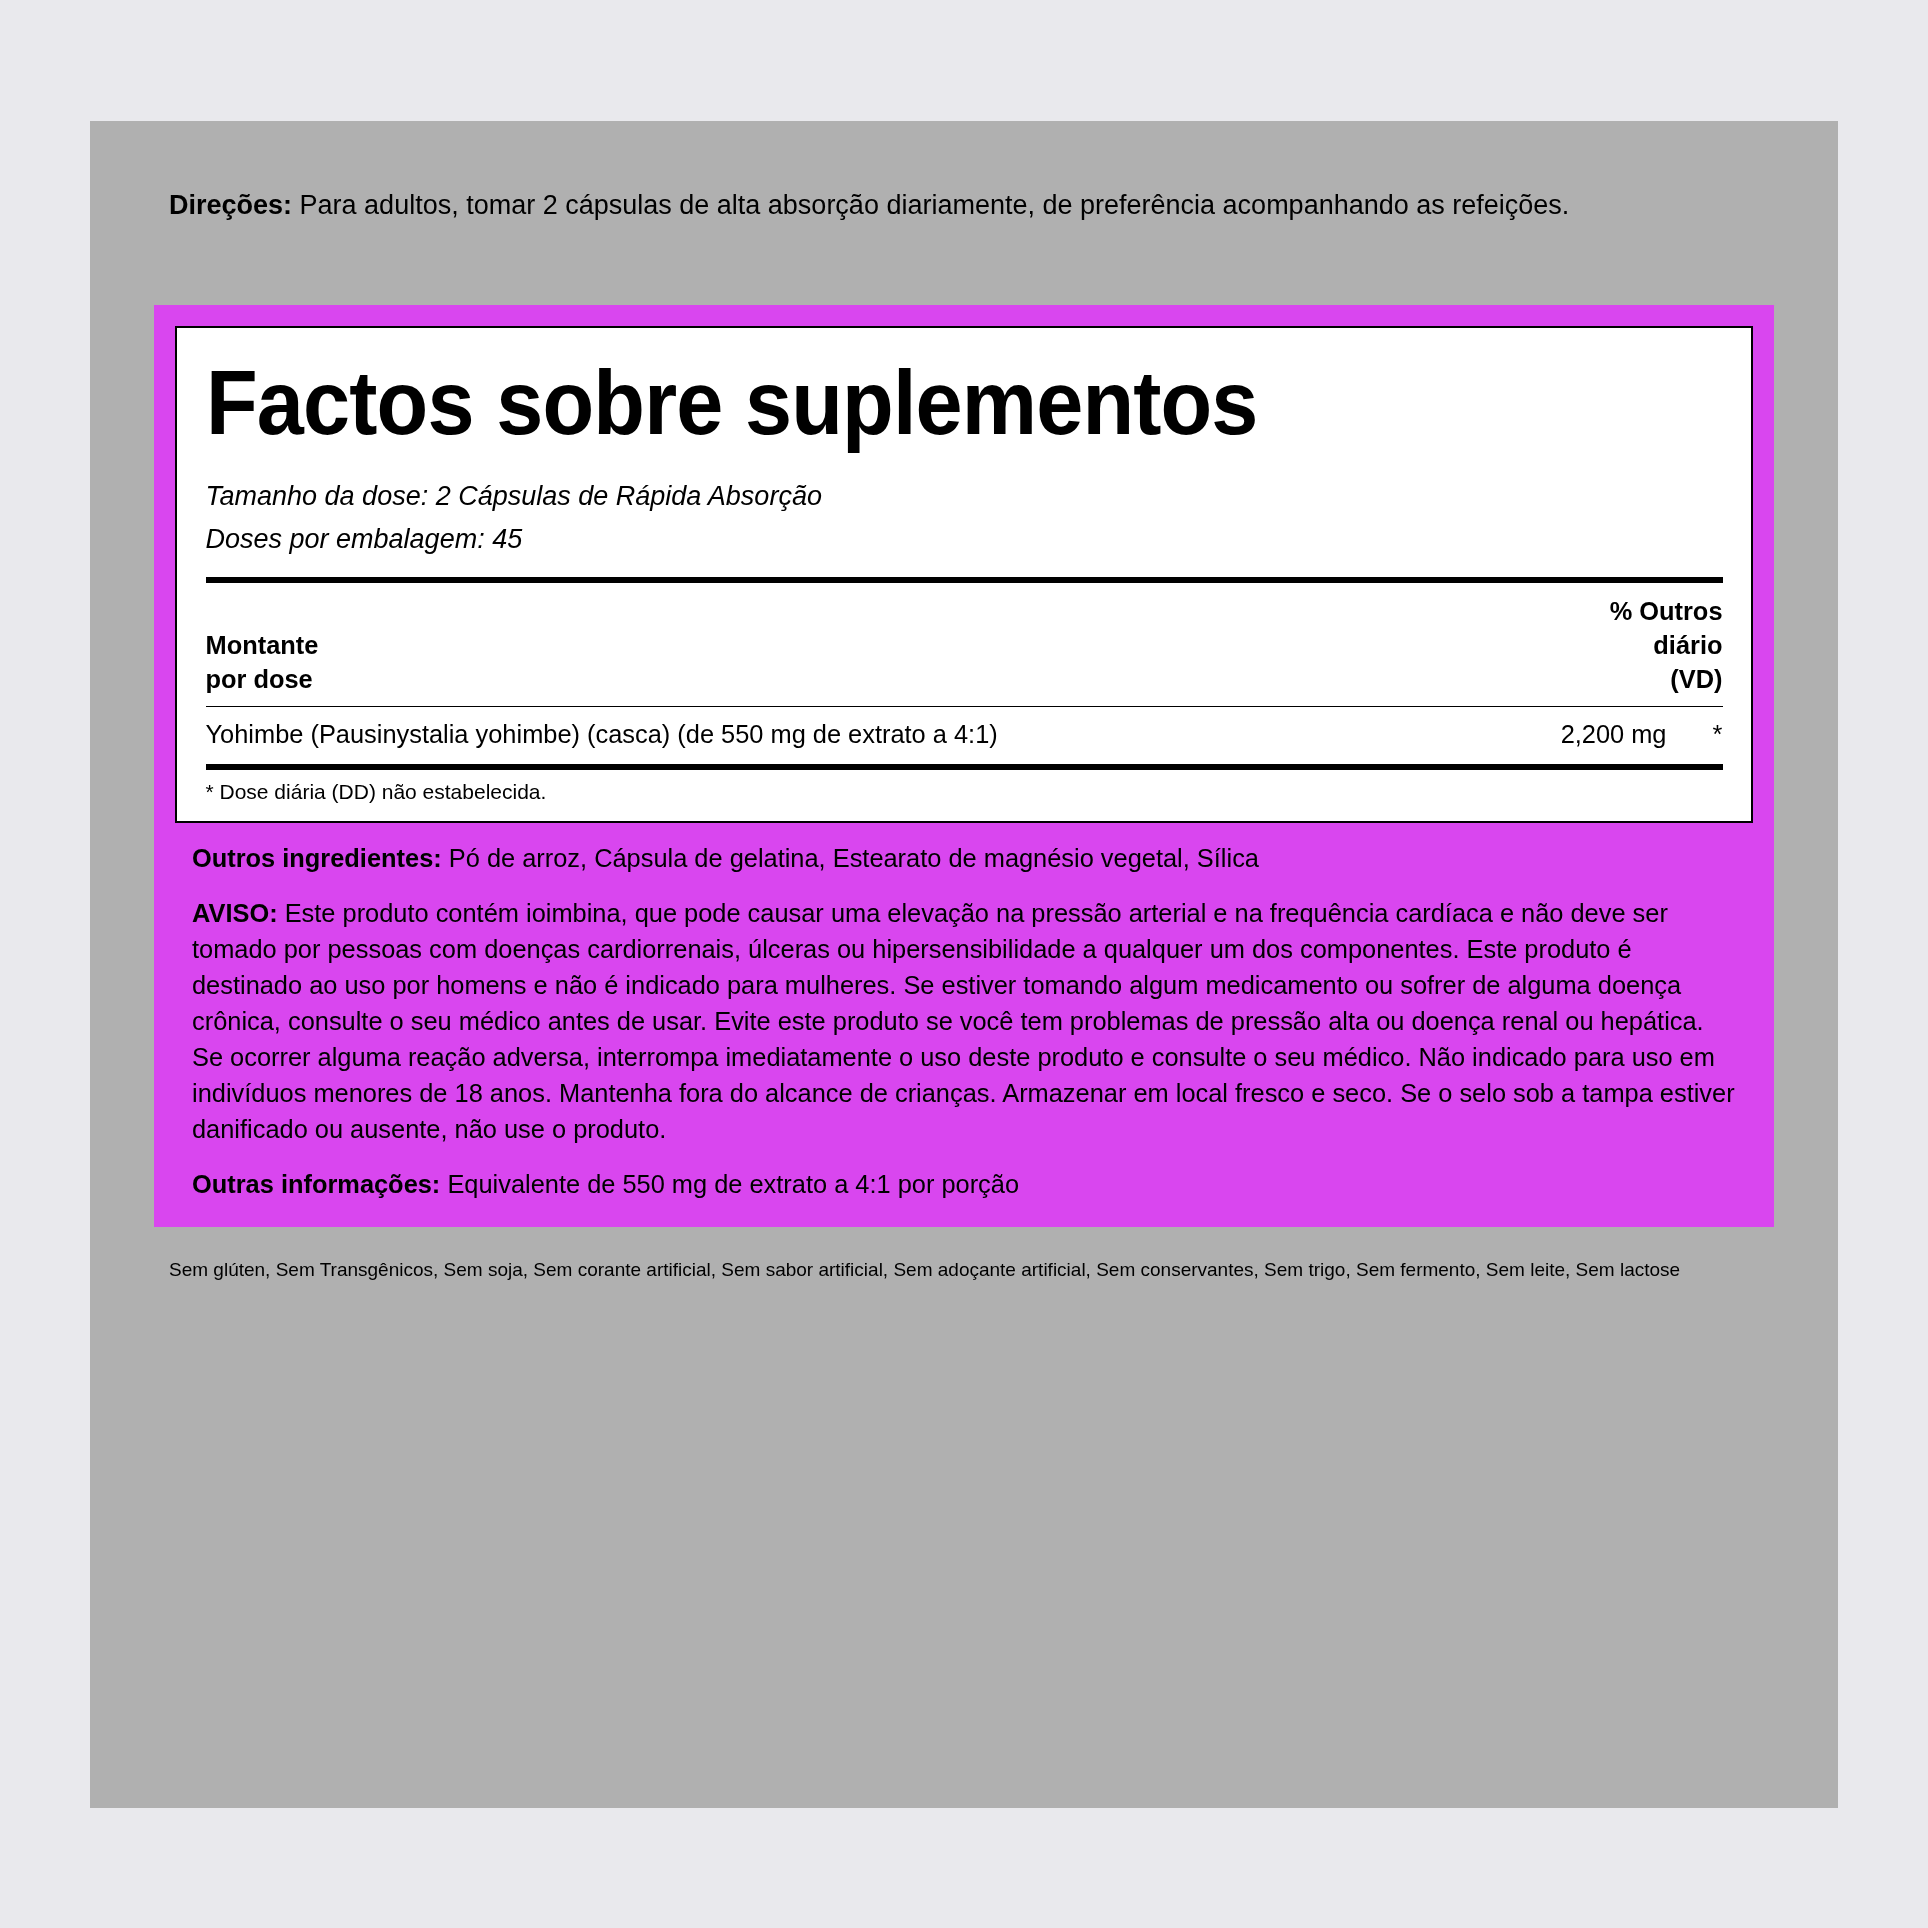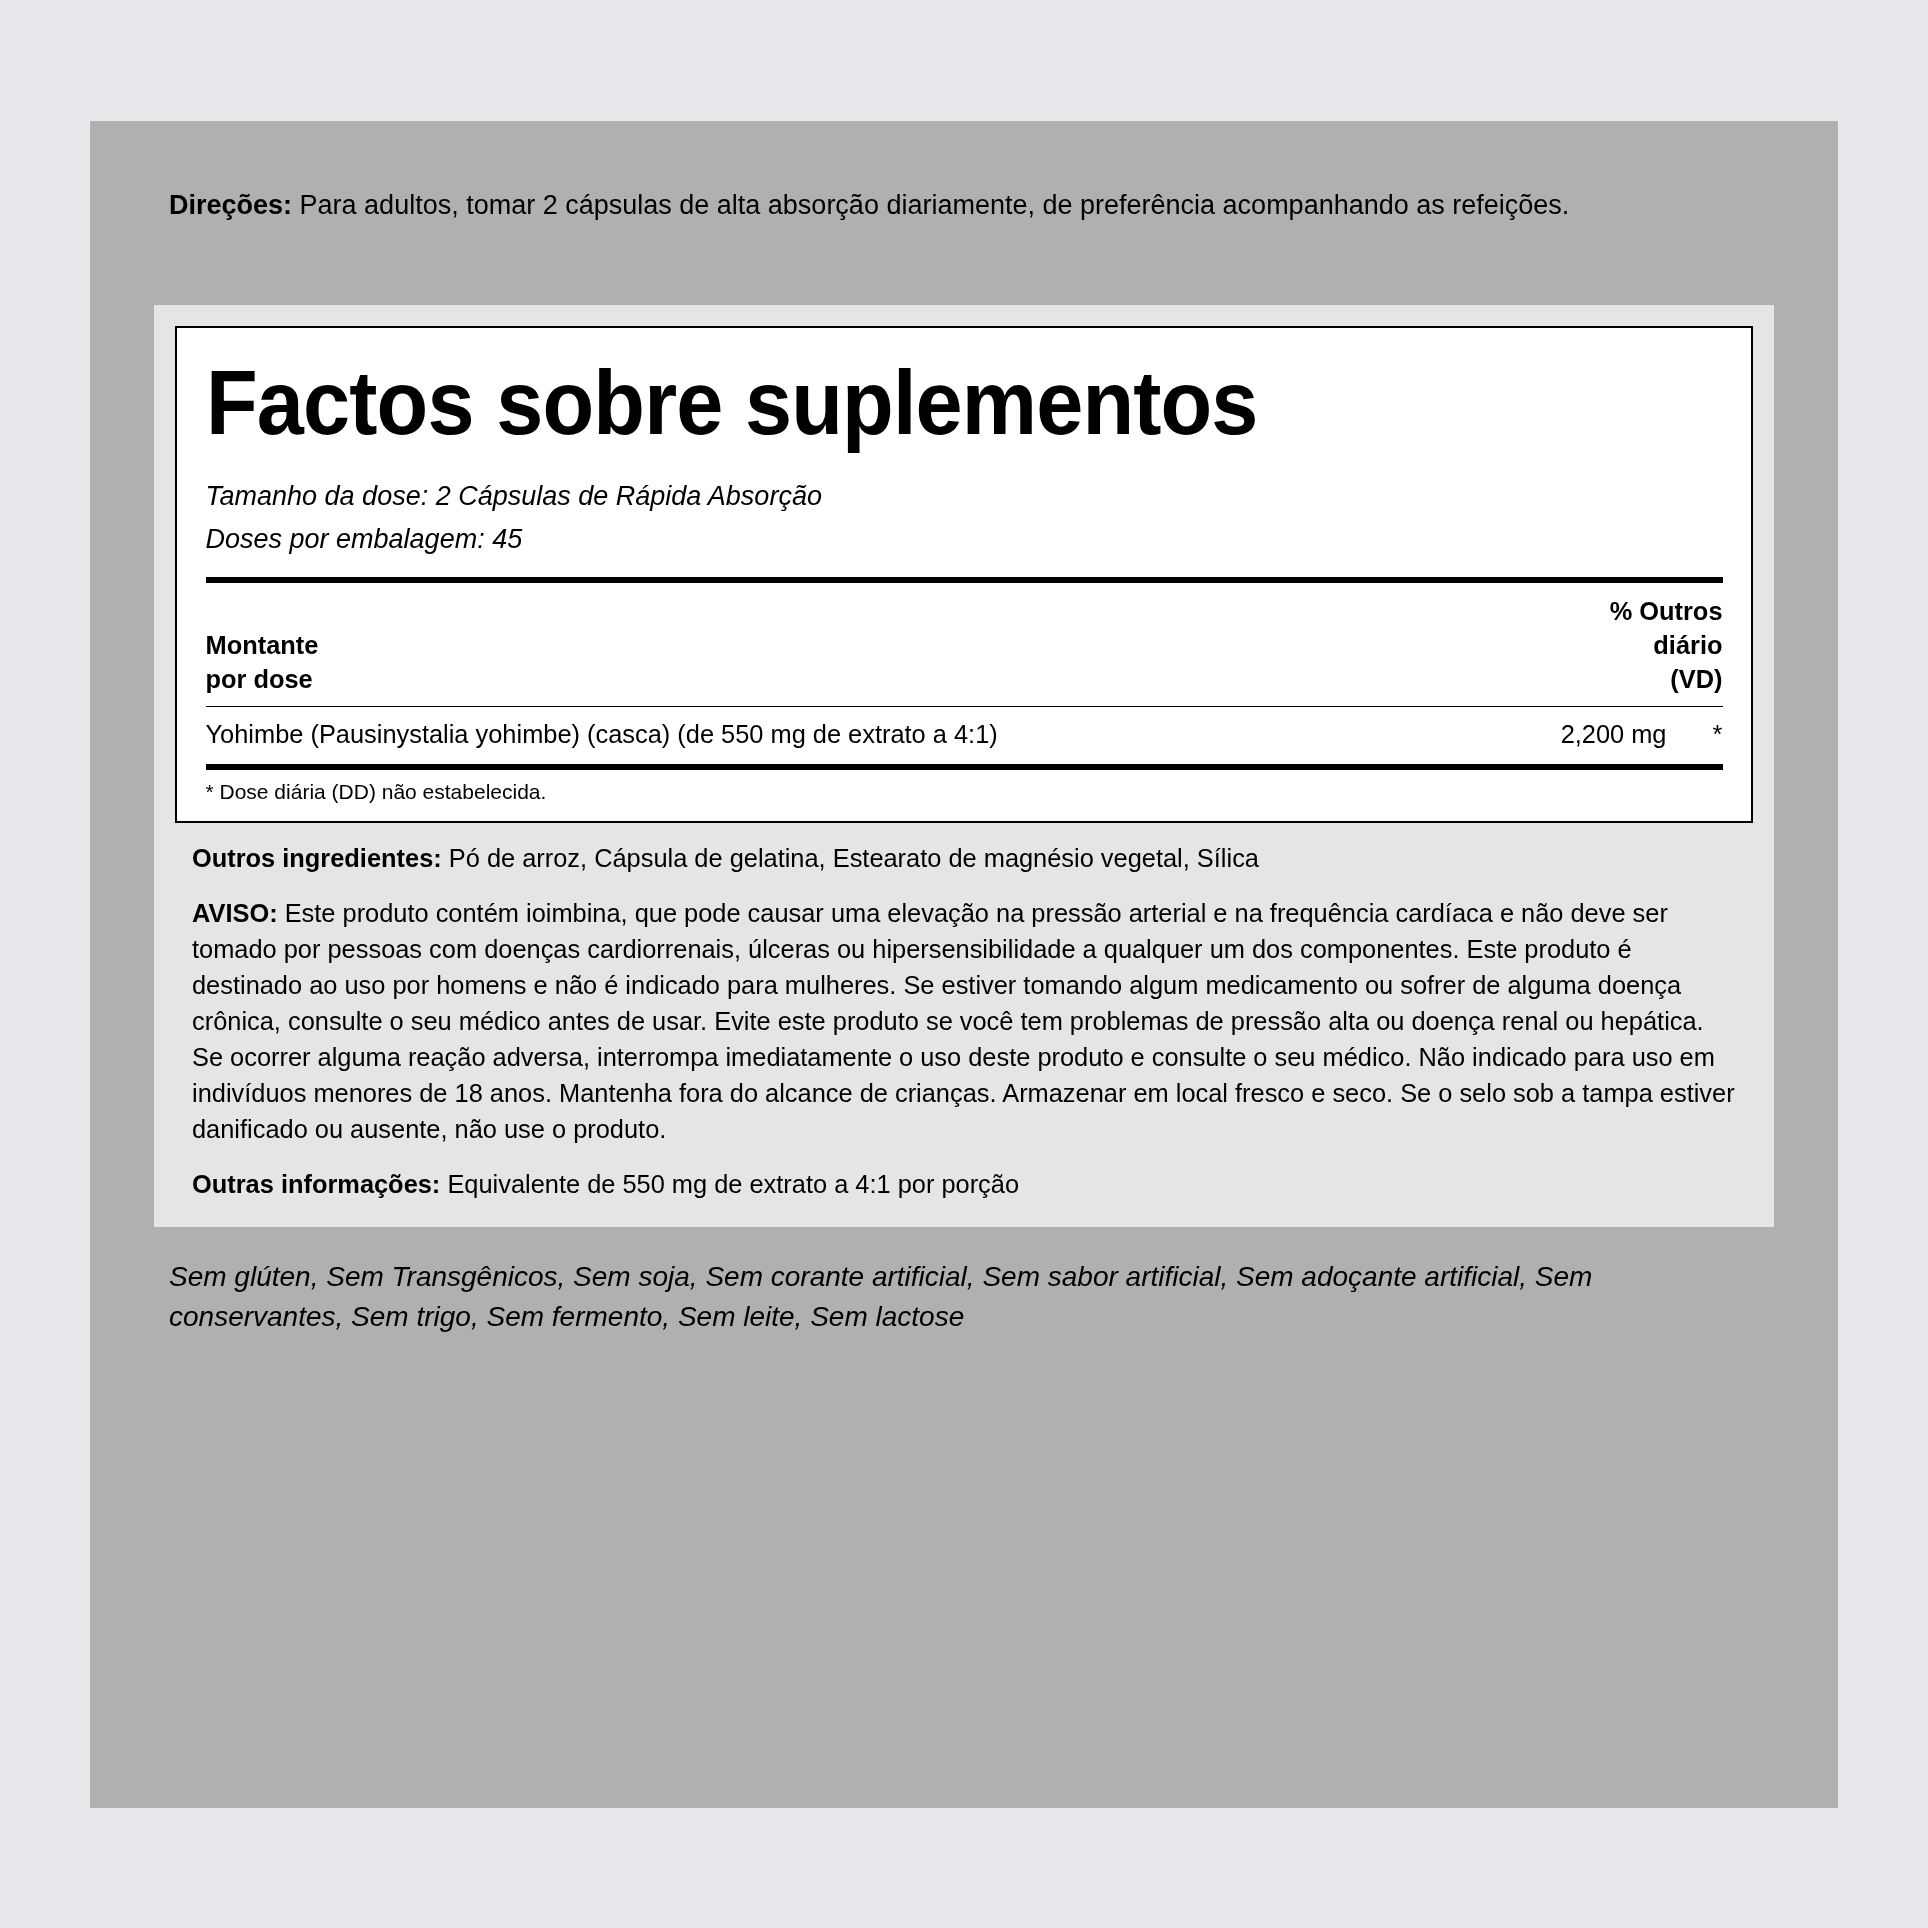--- a/index.html
+++ b/index.html
@@ -37,21 +37,21 @@
   }
   .directions b {
     font-weight: bold;
   }
 
   .panel {
     position: absolute;
     left: 64px;
     top: 184px;
     width: 1620px;
-    background: #e5e5e5;
+    background: #d946ef;
     box-sizing: border-box;
     padding: 0;
   }
 
   .facts-box {
     margin: 21px 21px 0 21px;
     border: 2.8px solid #000;
     box-sizing: border-box;
     padding: 21px 21px 17px 21px;
     background: #fff;
@@ -122,23 +122,22 @@
   }
   .panel-body p:last-child { margin-bottom: 0; }
   .panel-body b { font-weight: bold; }
 
   .warning { text-align: justify; }
 
   .free-from {
     position: absolute;
     left: 79px;
     width: 1525px;
-    font-size: 28px;
+    font-size: 19px;
     line-height: 1.42;
-    font-style: italic;
   }
 </style>
 </head>
 <body>
 
 <div class="page">
 
   <div class="directions">
     <b>Direções:</b><span> Para adultos, tomar 2 cápsulas de alta absorção diariamente, de preferência acompanhando as refeições.</span>
   </div>

